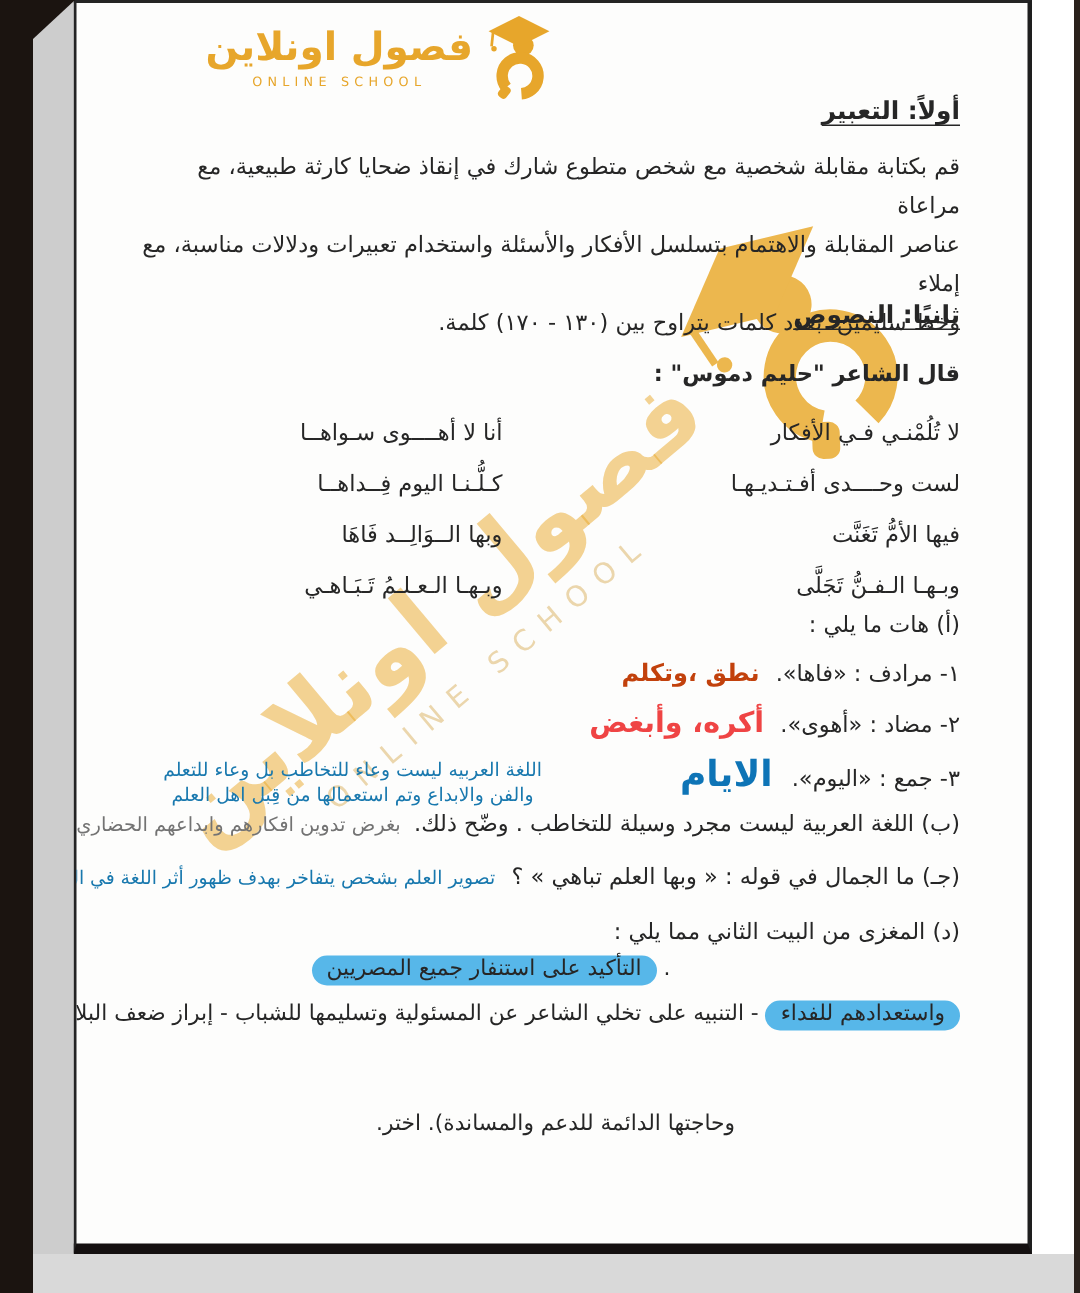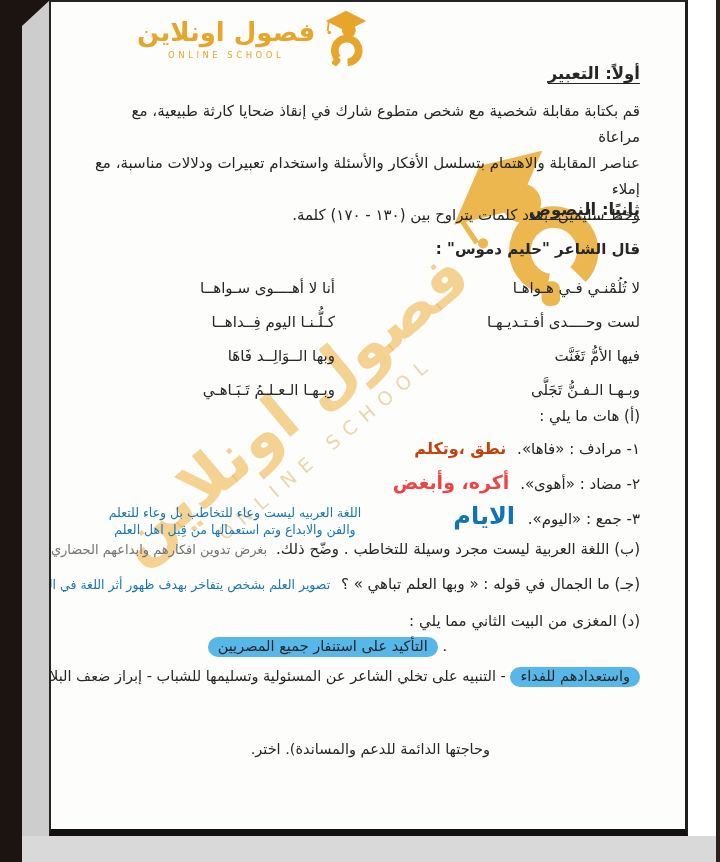--- a/index.html
+++ b/index.html
@@ -102,21 +102,21 @@
       <div class="h-underline" style="top:62px;">أولاً: التعبير</div>
       <div class="para">
         <div>قم بكتابة مقابلة شخصية مع شخص متطوع شارك في إنقاذ ضحايا كارثة طبيعية، مع مراعاة</div>
         <div>عناصر المقابلة والاهتمام بتسلسل الأفكار والأسئلة واستخدام تعبيرات ودلالات مناسبة، مع إملاء</div>
         <div>وخط سليمين، بعدد كلمات يتراوح بين (١٣٠ - ١٧٠) كلمة.</div>
       </div>
 
       <div class="h-underline" style="top:198px;">ثانيًا: النصوص</div>
       <div class="qline bold15" style="top:238px;">قال الشاعر "حليم دموس" :</div>
 
-      <div class="poem-first" style="top:277px;">لا تُلُمْنـي فـي هـواهـا</div>
+      <div class="poem-first" style="top:277px;">لا تُلُمْنـي فـي الأفكار</div>
       <div class="poem-second" style="top:277px;">أنا لا أهــــوى سـواهــا</div>
       <div class="poem-first" style="top:311px;">لست وحــــدى أفـتـديـهـا</div>
       <div class="poem-second" style="top:311px;">كـلُّـنـا اليوم فِــداهــا</div>
       <div class="poem-first" style="top:345px;">فيها الأمُّ تَغَنَّت</div>
       <div class="poem-second" style="top:345px;">وبها الــوَالِــد فَاهَا</div>
       <div class="poem-first" style="top:379px;">وبـهـا الـفـنُّ تَجَلَّى</div>
       <div class="poem-second" style="top:379px;">وبـهـا الـعـلـمُ تَـبَـاهـي</div>
 
       <div class="qline" style="top:405px;">(أ) هات ما يلي :</div>
 

